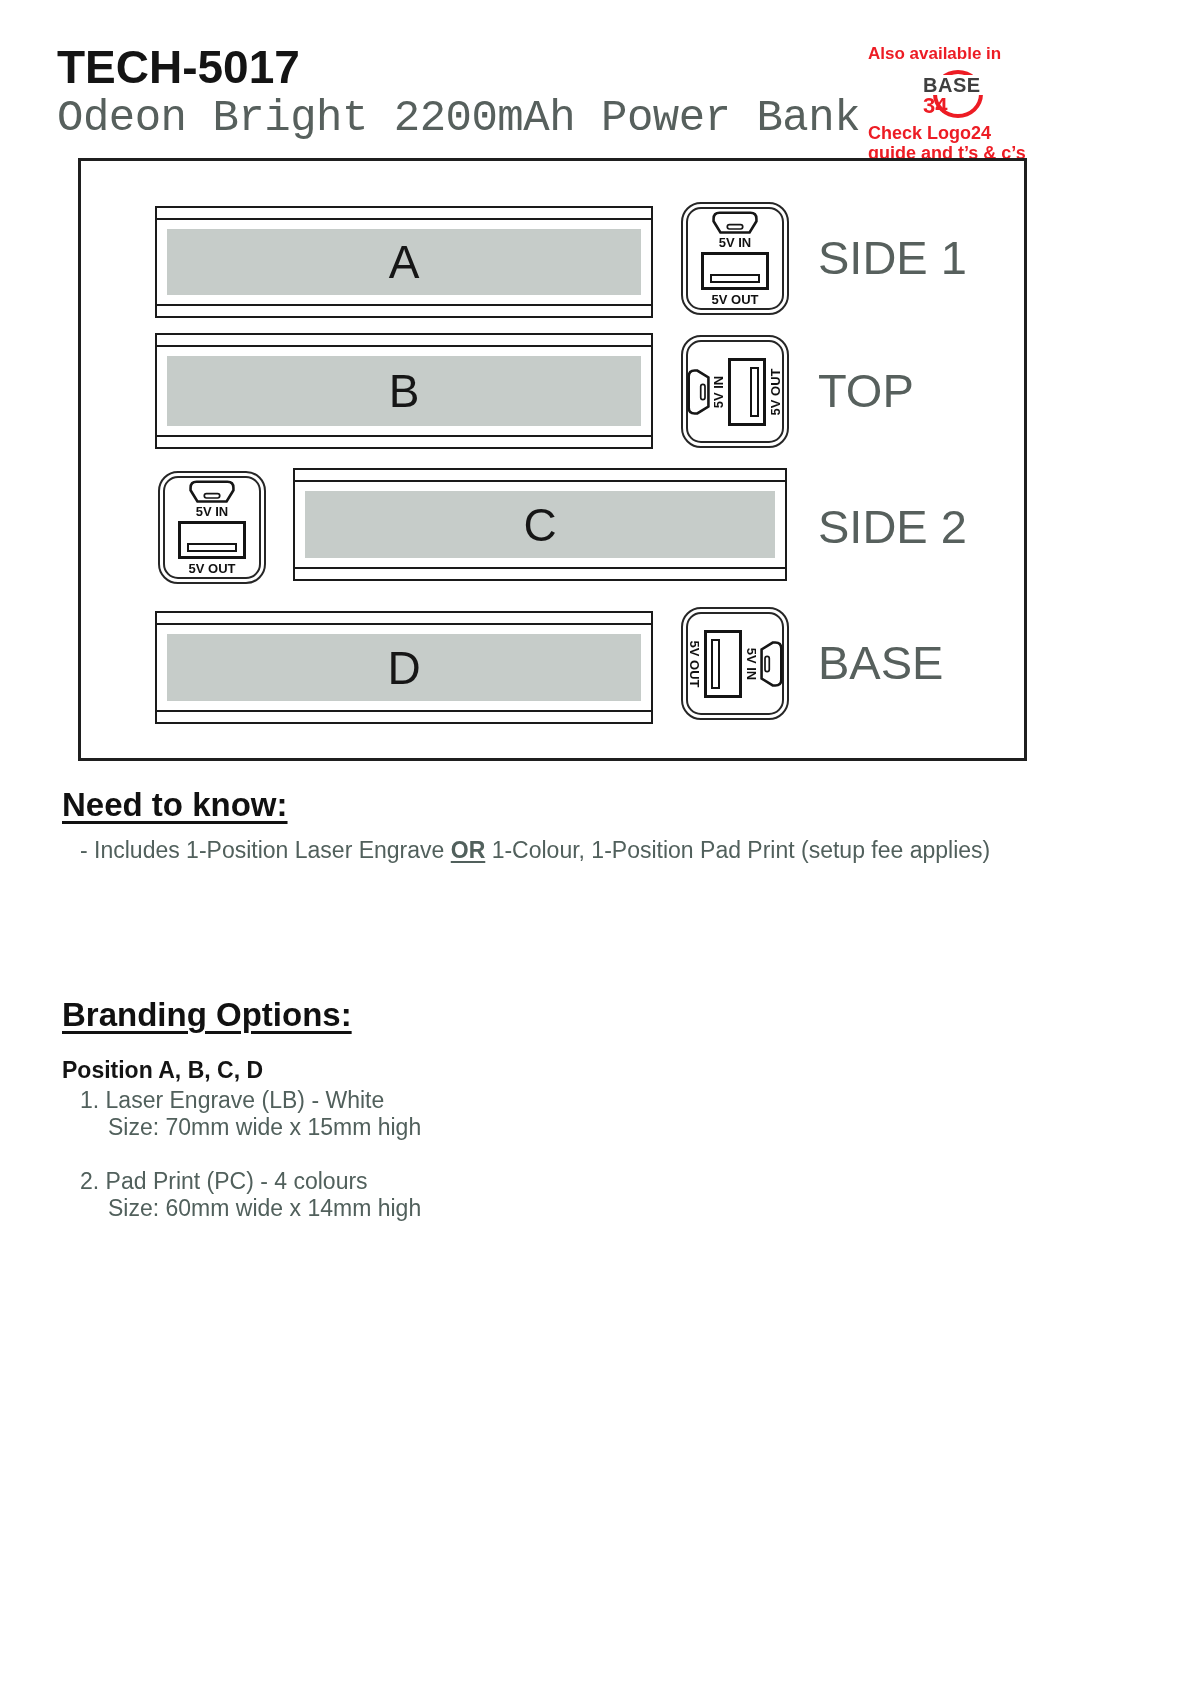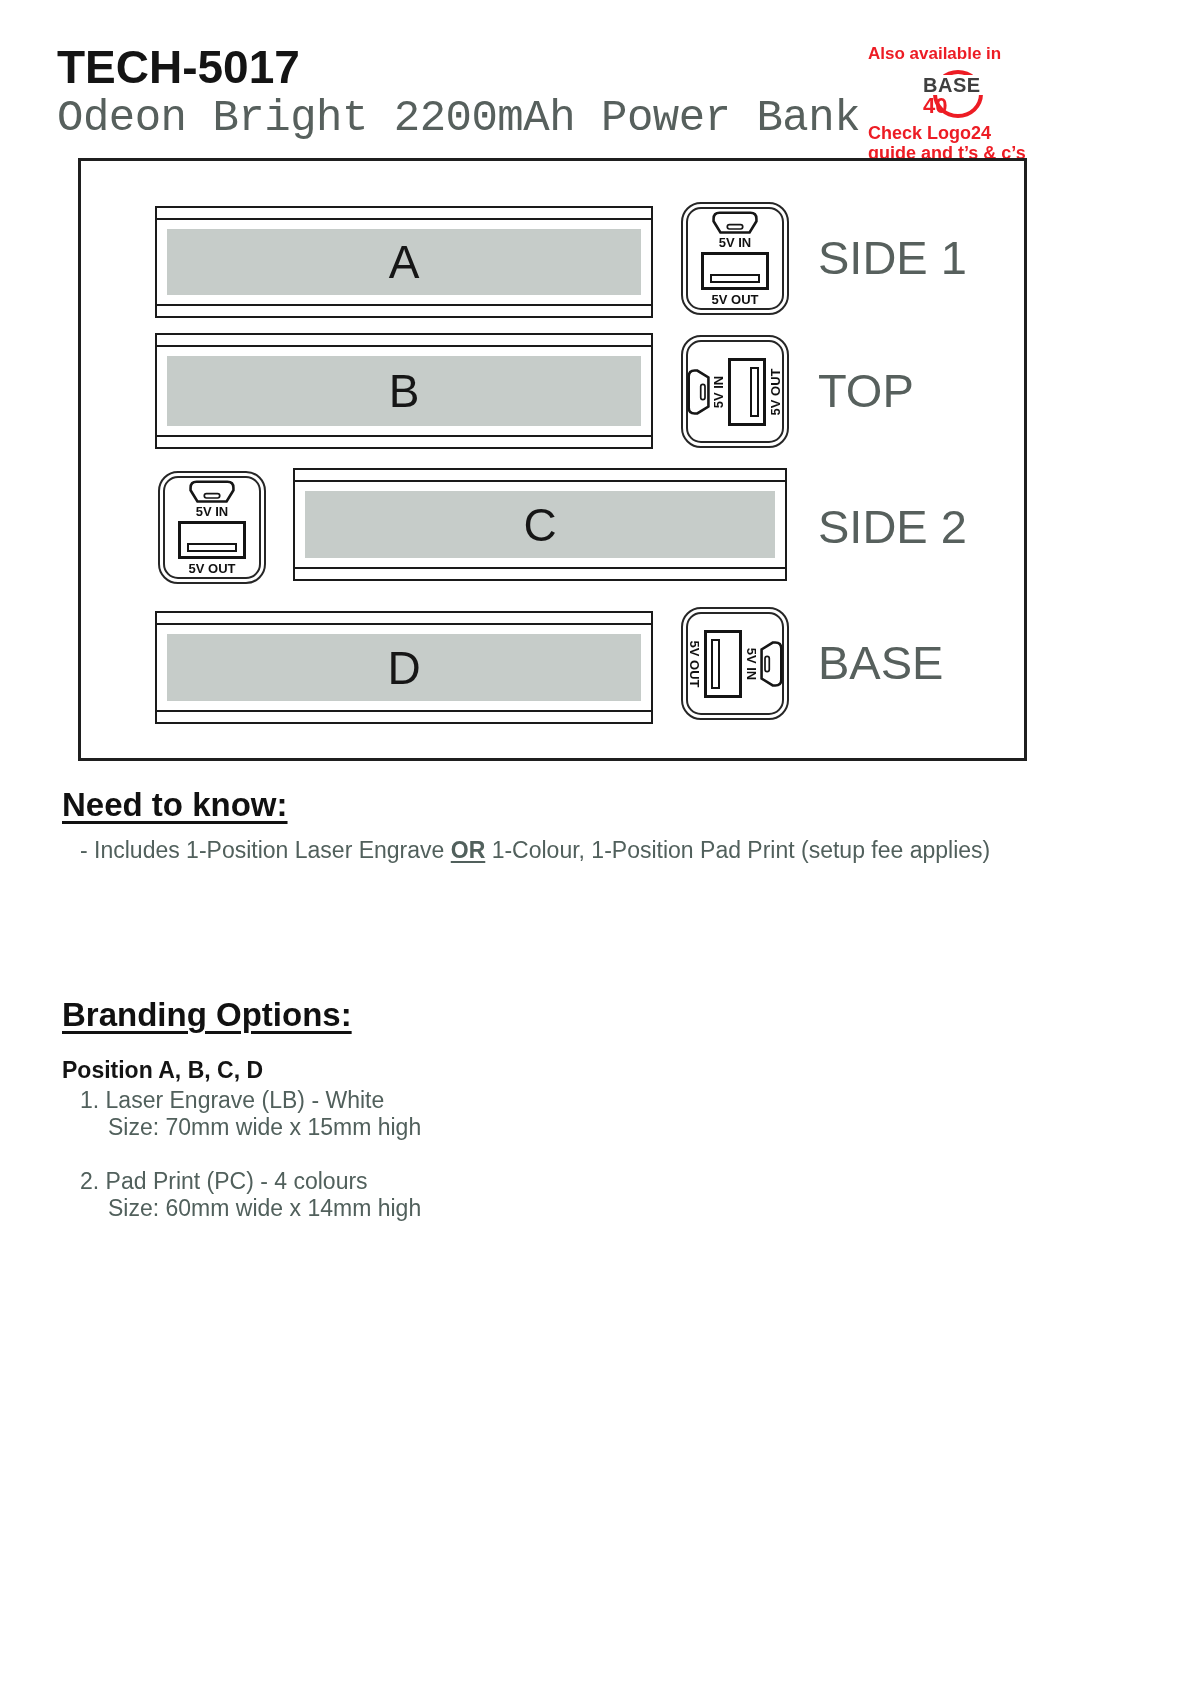--- a/index.html
+++ b/index.html
@@ -50,21 +50,21 @@
 <div class="page">
 
   <div class="sku">TECH-5017</div>
   <div class="product-name">Odeon Bright 2200mAh Power Bank</div>
 
   <div class="badge">
     <div class="badge-line1">Also available in</div>
     <div class="logo24">
       <div class="logo24-ring"></div>
       <div class="logo24-word">BASE</div>
-      <div class="logo24-num">40</div>
+      <div class="logo24-num">34</div>
     </div>
     <div class="badge-line2">Check Logo24</div>
     <div class="badge-line3">guide and t’s &amp; c’s</div>
   </div>
 
   <div class="main-box">
 
     <div class="bar" style="left:74px; top:45px; width:498px; height:112px;">
       <div class="strip-top"></div>
       <div class="strip-bottom"></div>

